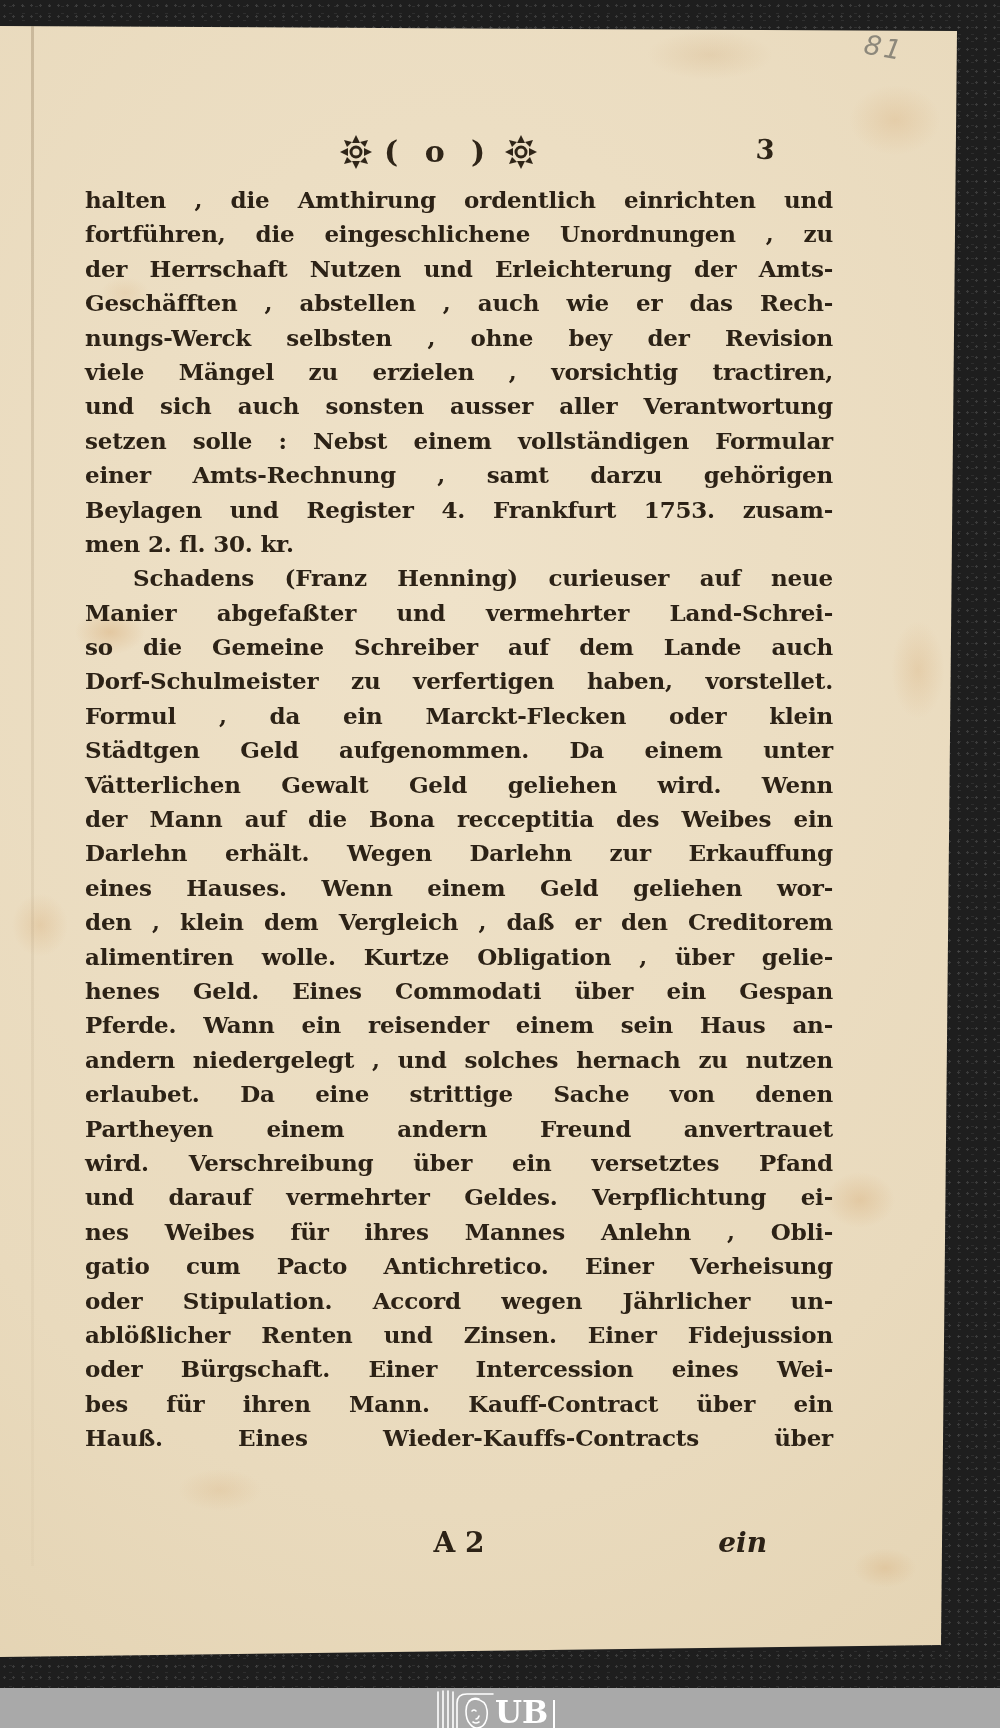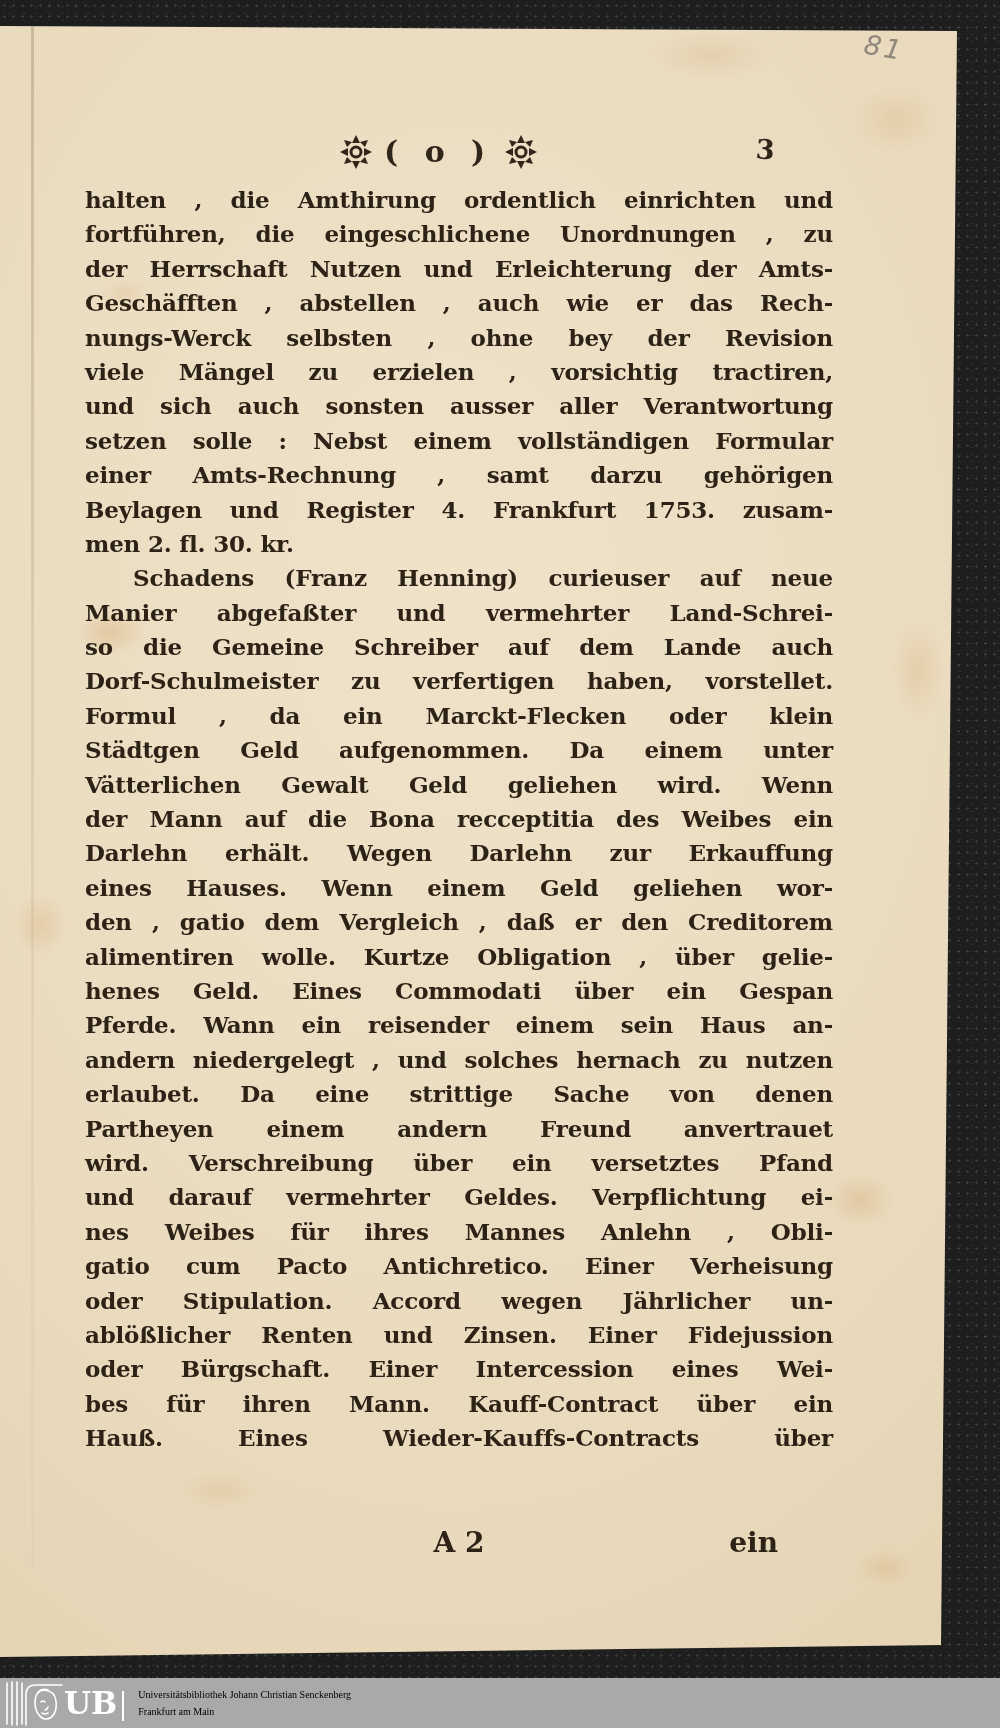--- a/index.html
+++ b/index.html
@@ -32,23 +32,23 @@
   .pencil{position:absolute;left:864px;top:32px;font-family:"DejaVu Sans",sans-serif;font-size:27px;font-style:italic;
     color:rgba(110,108,100,.75);transform:rotate(10deg);letter-spacing:3px;}
   .text-block{position:absolute;left:85px;top:183px;width:748px;color:#2c2216;}
   .line{height:34.4px;line-height:34.4px;font-size:23px;font-weight:700;letter-spacing:-0.2px;
     text-align:justify;text-align-last:justify;white-space:normal;overflow:visible;}
   .line.left{text-align:left;text-align-last:left;}
   .line.indent{text-indent:48px;}
   .sig-row{position:absolute;left:85px;top:1526px;width:748px;height:34px;line-height:34px;
     font-size:28px;font-weight:700;color:#2c2216;}
   .sig-mark{position:absolute;left:0;width:100%;text-align:center;}
-  .catchword{position:absolute;right:55px;}
-  .footer-bar{position:absolute;left:0;bottom:0;width:1000px;height:50px;background:#a9a9a9;
-    display:flex;align-items:center;}
+  .catchword{position:absolute;right:66px;font-style:italic;}
+  .footer-bar{position:absolute;left:0;bottom:0;width:1000px;height:40px;background:#a9a9a9;
+    display:flex;align-items:center;flex-direction:column;}
   .footer-logo{display:flex;align-items:center;height:48px;margin-left:4px;}
   .ub-text{font-family:"DejaVu Serif",serif;font-weight:700;font-size:31px;color:#ffffff;line-height:48px;margin-left:-2px;}
   .logo-rule{width:2px;height:30px;background:#ffffff;margin:6px 14px 0 5px;}
   .footer-text{font-family:Liberation Serif, serif;color:#000000;font-size:10px;line-height:17px;}
 </style>
 </head>
 <body>
 
 <div class="stage">
 
@@ -116,21 +116,21 @@
         <div class="line indent">Schadens (Franz Henning) curieuser auf neue</div>
         <div class="line">Manier abgefaßter und vermehrter Land-Schrei-</div>
         <div class="line">so die Gemeine Schreiber auf dem Lande auch</div>
         <div class="line">Dorf-Schulmeister zu verfertigen haben, vorstellet.</div>
         <div class="line">Formul , da ein Marckt-Flecken oder klein</div>
         <div class="line">Städtgen Geld aufgenommen.  Da einem unter</div>
         <div class="line">Vätterlichen Gewalt Geld geliehen wird.  Wenn</div>
         <div class="line">der Mann auf die Bona recceptitia des Weibes ein</div>
         <div class="line">Darlehn erhält.  Wegen Darlehn zur Erkauffung</div>
         <div class="line">eines Hauses.  Wenn einem Geld geliehen wor-</div>
-        <div class="line">den , gatio dem Vergleich , daß er den Creditorem</div>
+        <div class="line">den , klein dem Vergleich , daß er den Creditorem</div>
         <div class="line">alimentiren wolle.  Kurtze Obligation , über gelie-</div>
         <div class="line">henes Geld.  Eines Commodati über ein Gespan</div>
         <div class="line">Pferde.  Wann ein reisender einem sein Haus an-</div>
         <div class="line">andern niedergelegt , und solches hernach zu nutzen</div>
         <div class="line">erlaubet.  Da eine strittige Sache von denen</div>
         <div class="line">Partheyen einem andern Freund anvertrauet</div>
         <div class="line">wird.  Verschreibung über ein versetztes Pfand</div>
         <div class="line">und darauf vermehrter Geldes.  Verpflichtung ei-</div>
         <div class="line">nes Weibes für ihres Mannes Anlehn , Obli-</div>
         <div class="line">gatio cum Pacto Antichretico.  Einer Verheisung</div>

